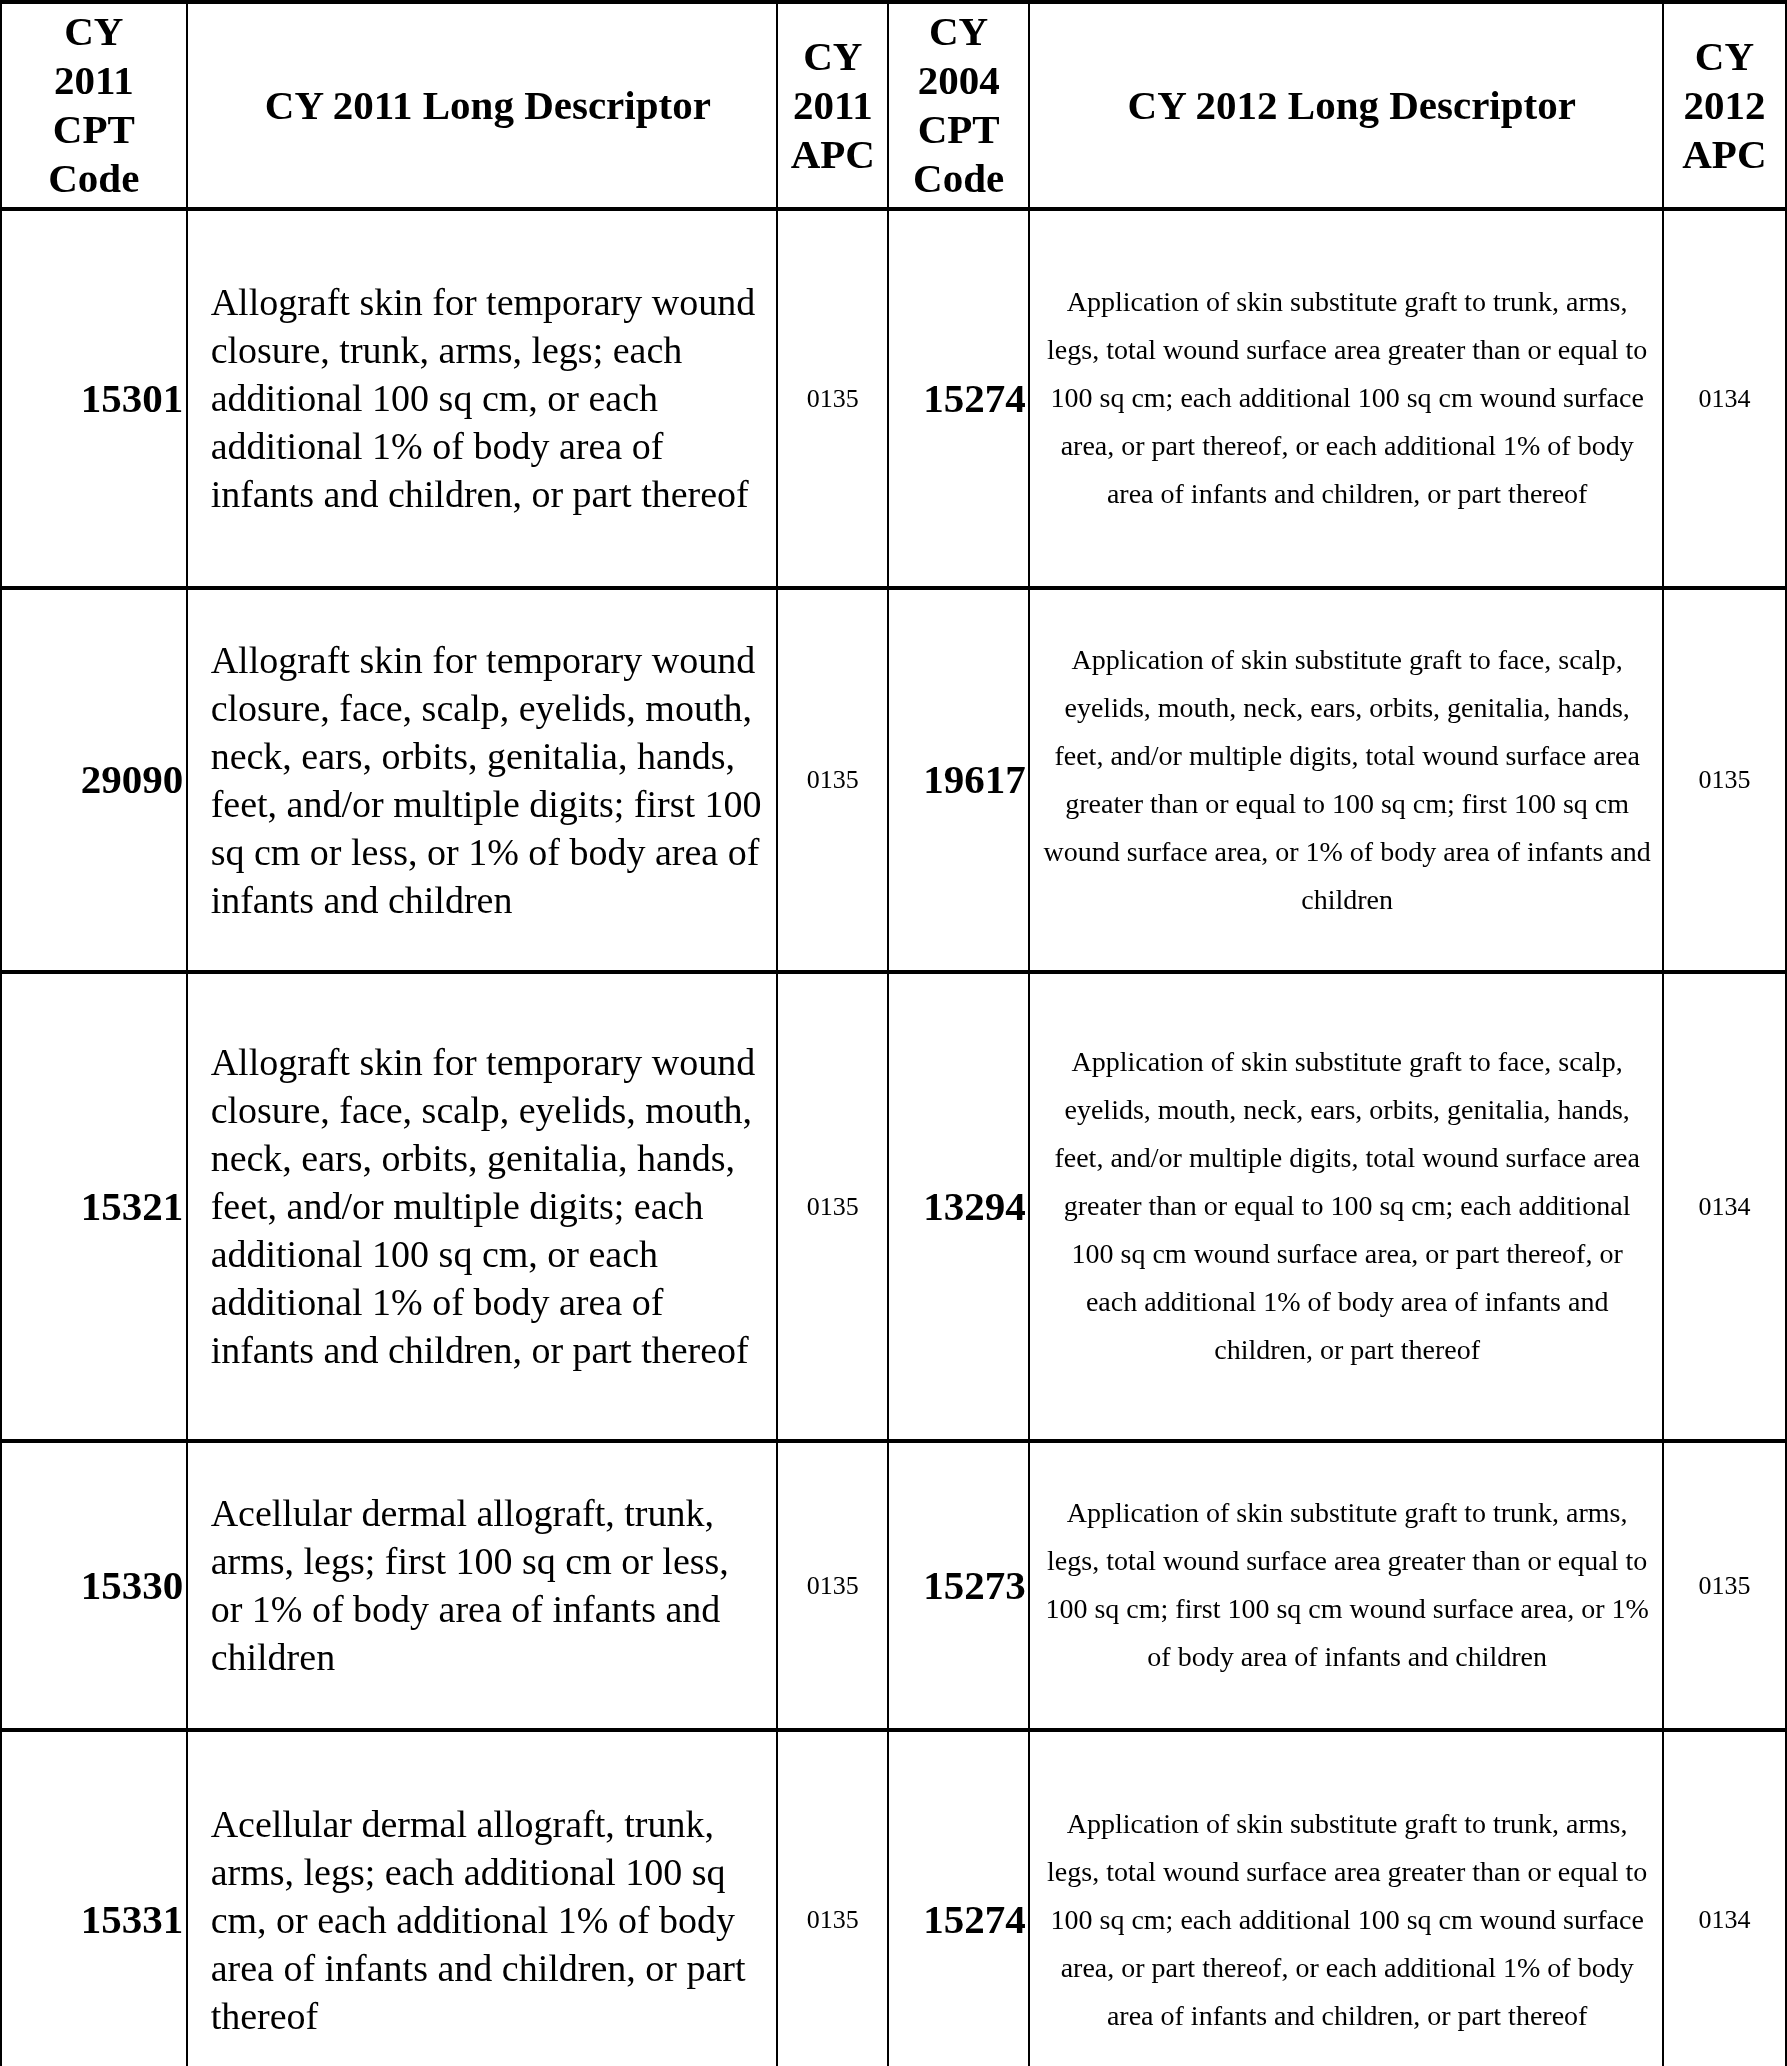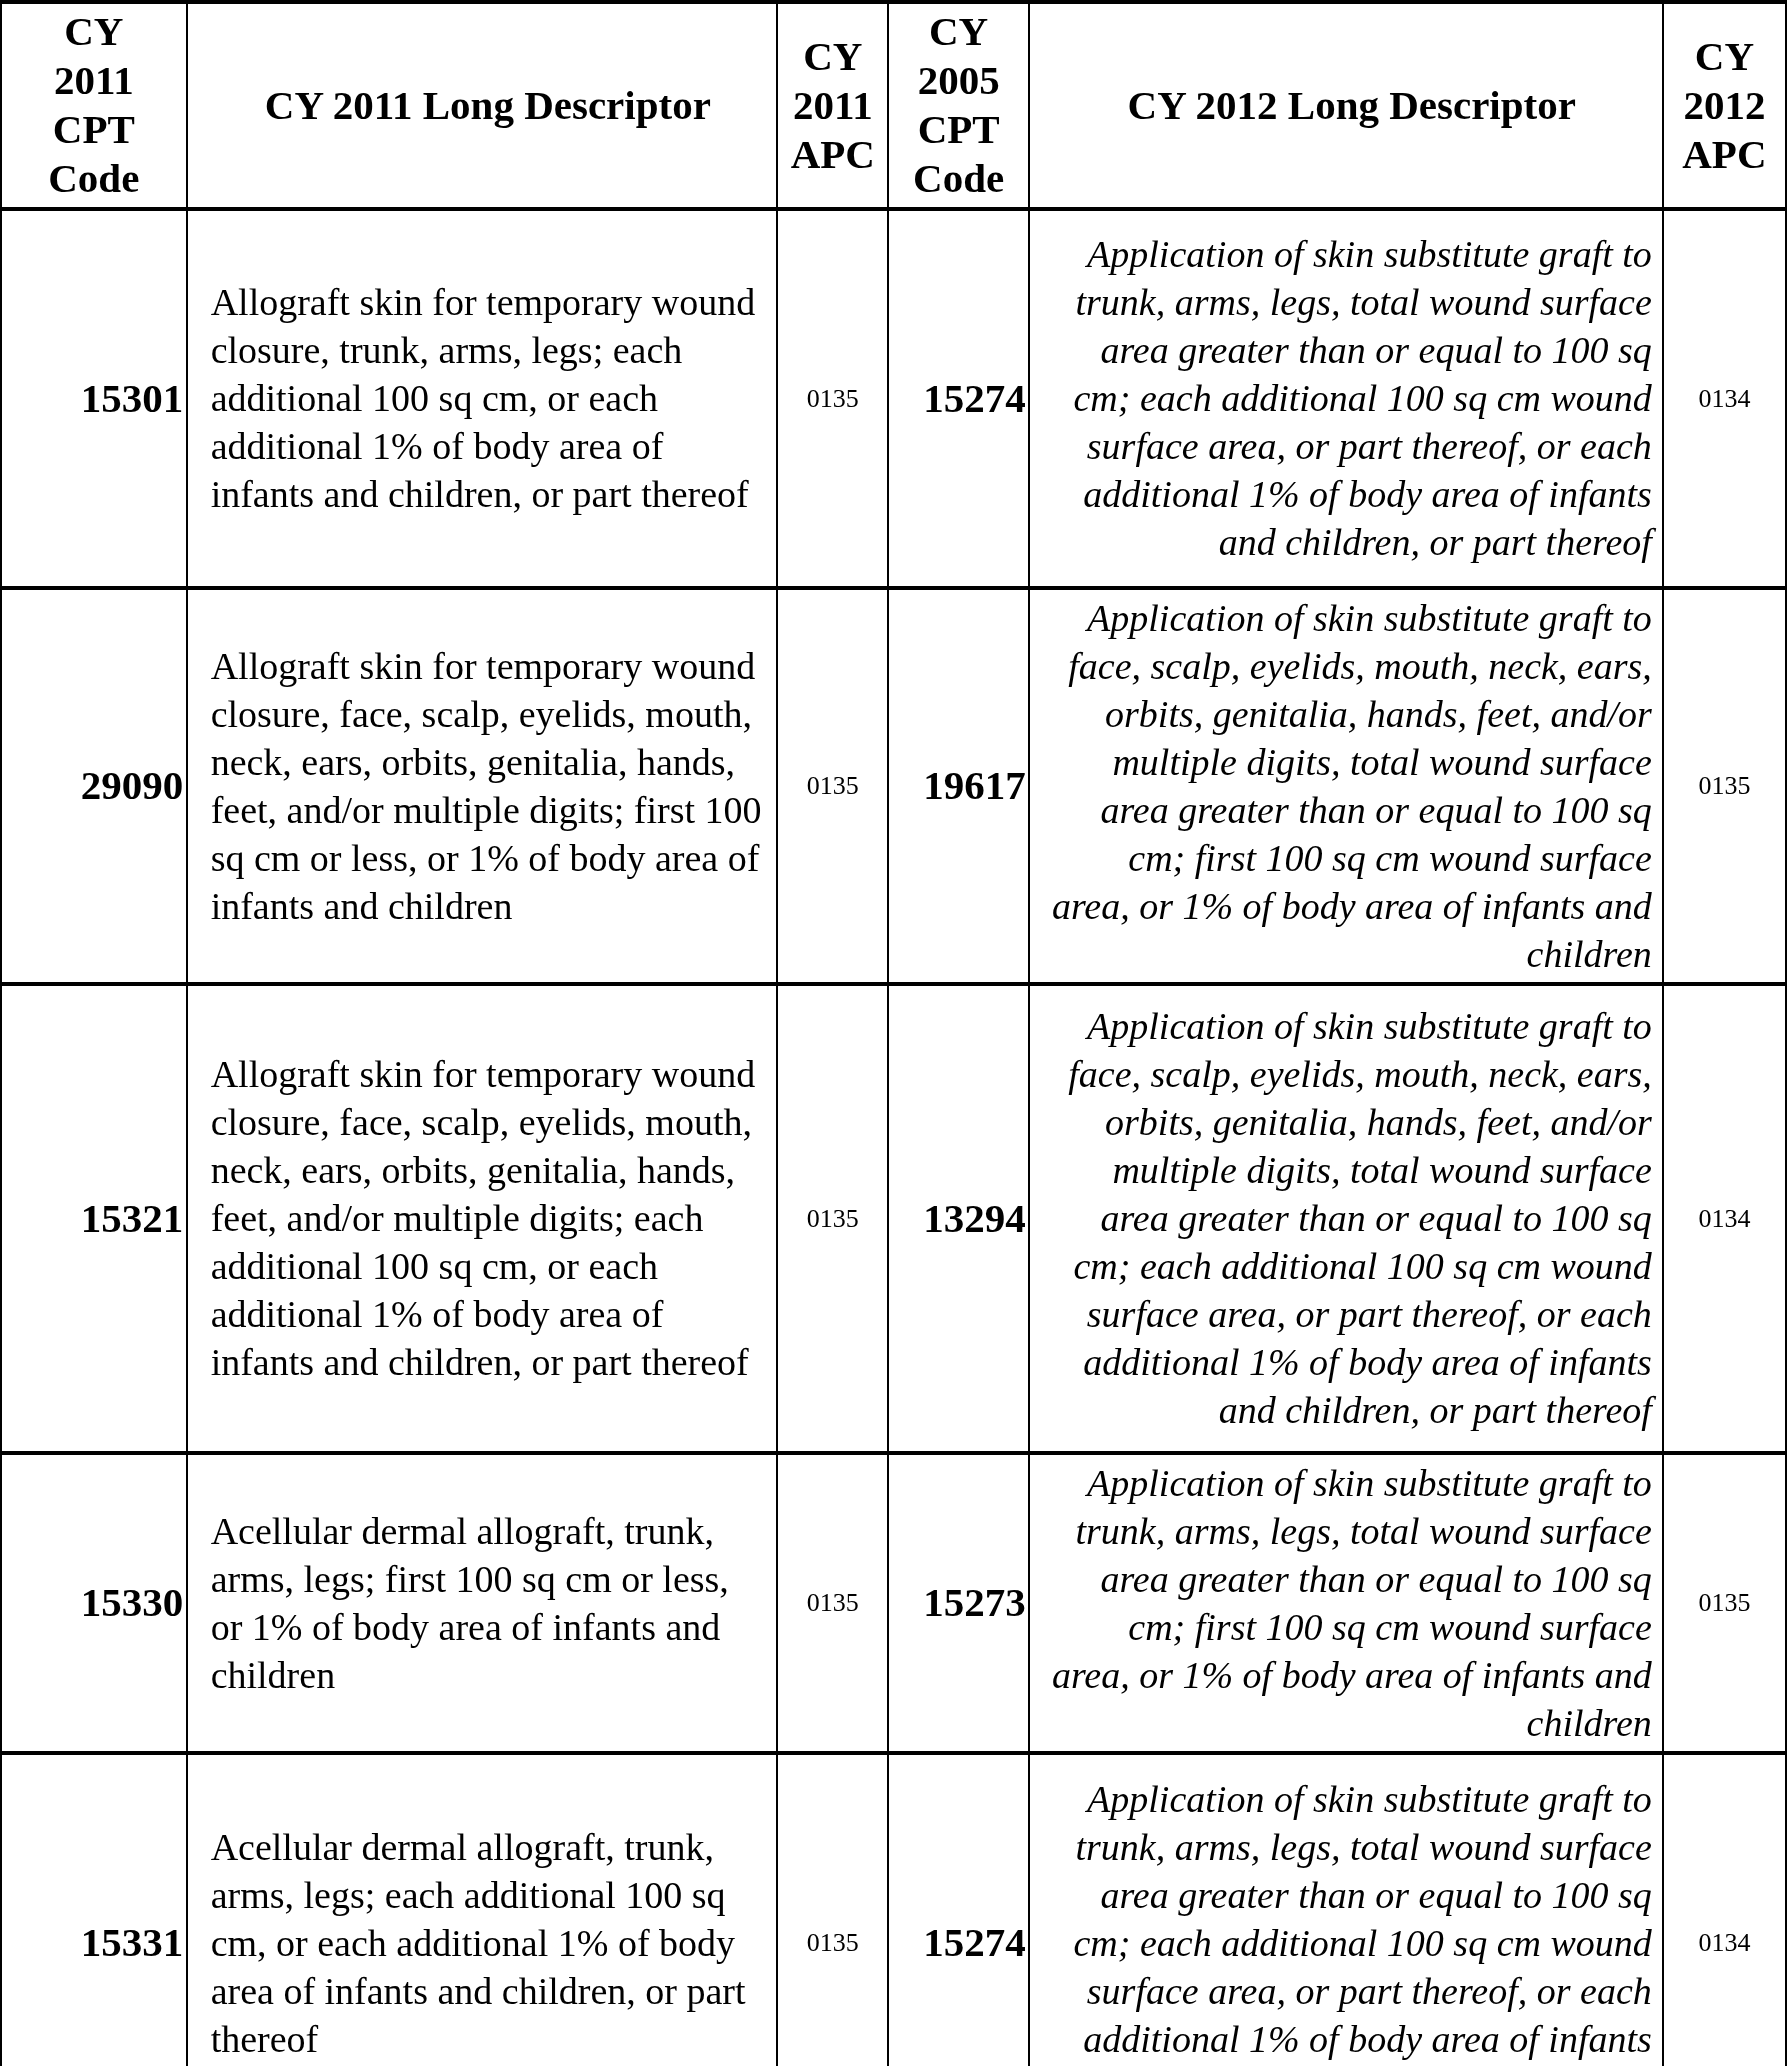--- a/index.html
+++ b/index.html
@@ -60,25 +60,24 @@
     padding: 1.7px 2.5px;
   }
   td.desc {
     font-size: 38px;
     line-height: 48px;
     text-align: left;
     padding: 4.1px 13.2px 4.1px 23px;
     margin-left: 20px;
   }
   td.desc-2012 {
-    font-size: 38px;
+    font-size: 28px;
     line-height: 48px;
-    text-align: right;
+    text-align: center;
     padding: 4.1px 10px 4.1px 12.4px;
-    font-style: italic;
   }
   td.apc {
     font-size: 26px;
     line-height: 49px;
     text-align: center;
     padding: 1.7px 2.5px;
   }
   tr.hdr-row   { height: 191px; }
   tr.row-0     { height: 379px; }
   tr.row-1     { height: 384px; }
@@ -96,21 +95,21 @@
     <col style="width:6.2%">
     <col style="width:7.9%">
     <col style="width:35.5%">
     <col style="width:6.9%">
   </colgroup>
   <thead>
     <tr class="hdr-row">
       <th class="hdr"><span class="hdr-stack">CY 2011 CPT Code</span></th>
       <th class="hdr-desc"><span>CY 2011 Long Descriptor</span></th>
       <th class="hdr"><span class="hdr-stack">CY 2011 APC</span></th>
-      <th class="hdr"><span class="hdr-stack">CY 2005 CPT Code</span></th>
+      <th class="hdr"><span class="hdr-stack">CY 2004 CPT Code</span></th>
       <th class="hdr-desc"><span>CY 2012 Long Descriptor</span></th>
       <th class="hdr"><span class="hdr-stack">CY 2012 APC</span></th>
     </tr>
   </thead>
   <tbody>
     <tr class="row-0">
       <td class="code">15301</td>
       <td class="desc">Allograft skin for temporary wound closure, trunk, arms, legs; each additional 100 sq cm, or each additional 1% of body area of infants and children, or part thereof</td>
       <td class="apc">0135</td>
       <td class="code">15274</td>

